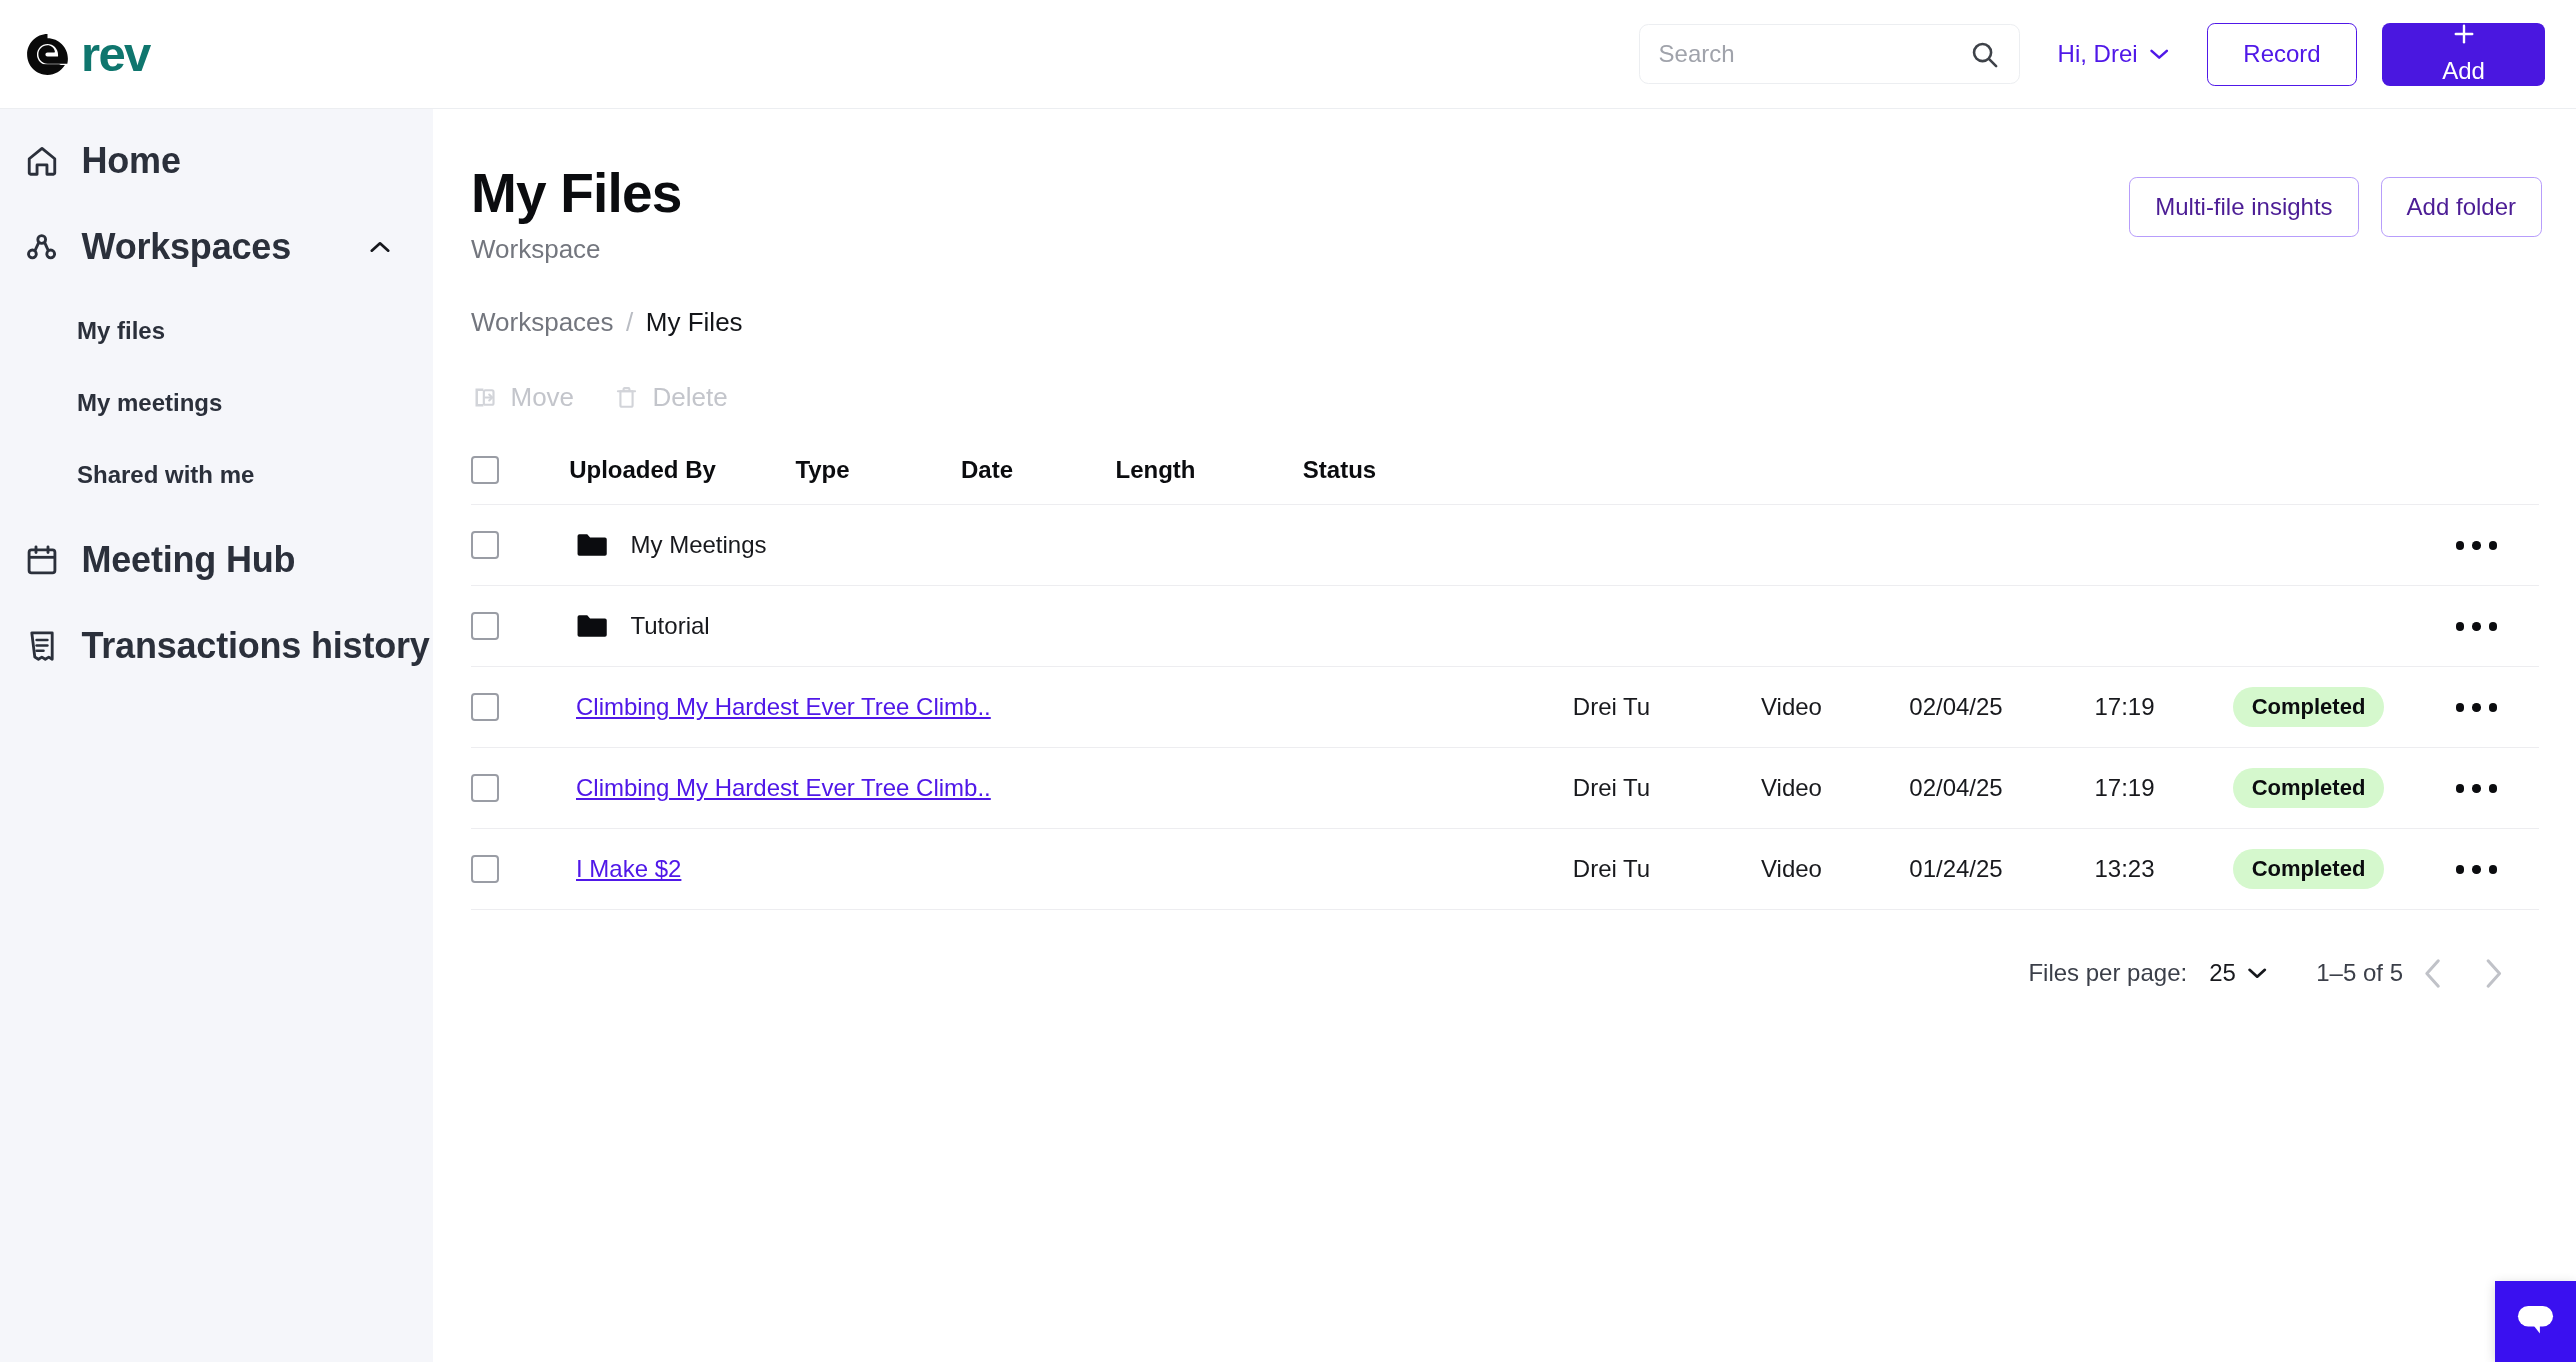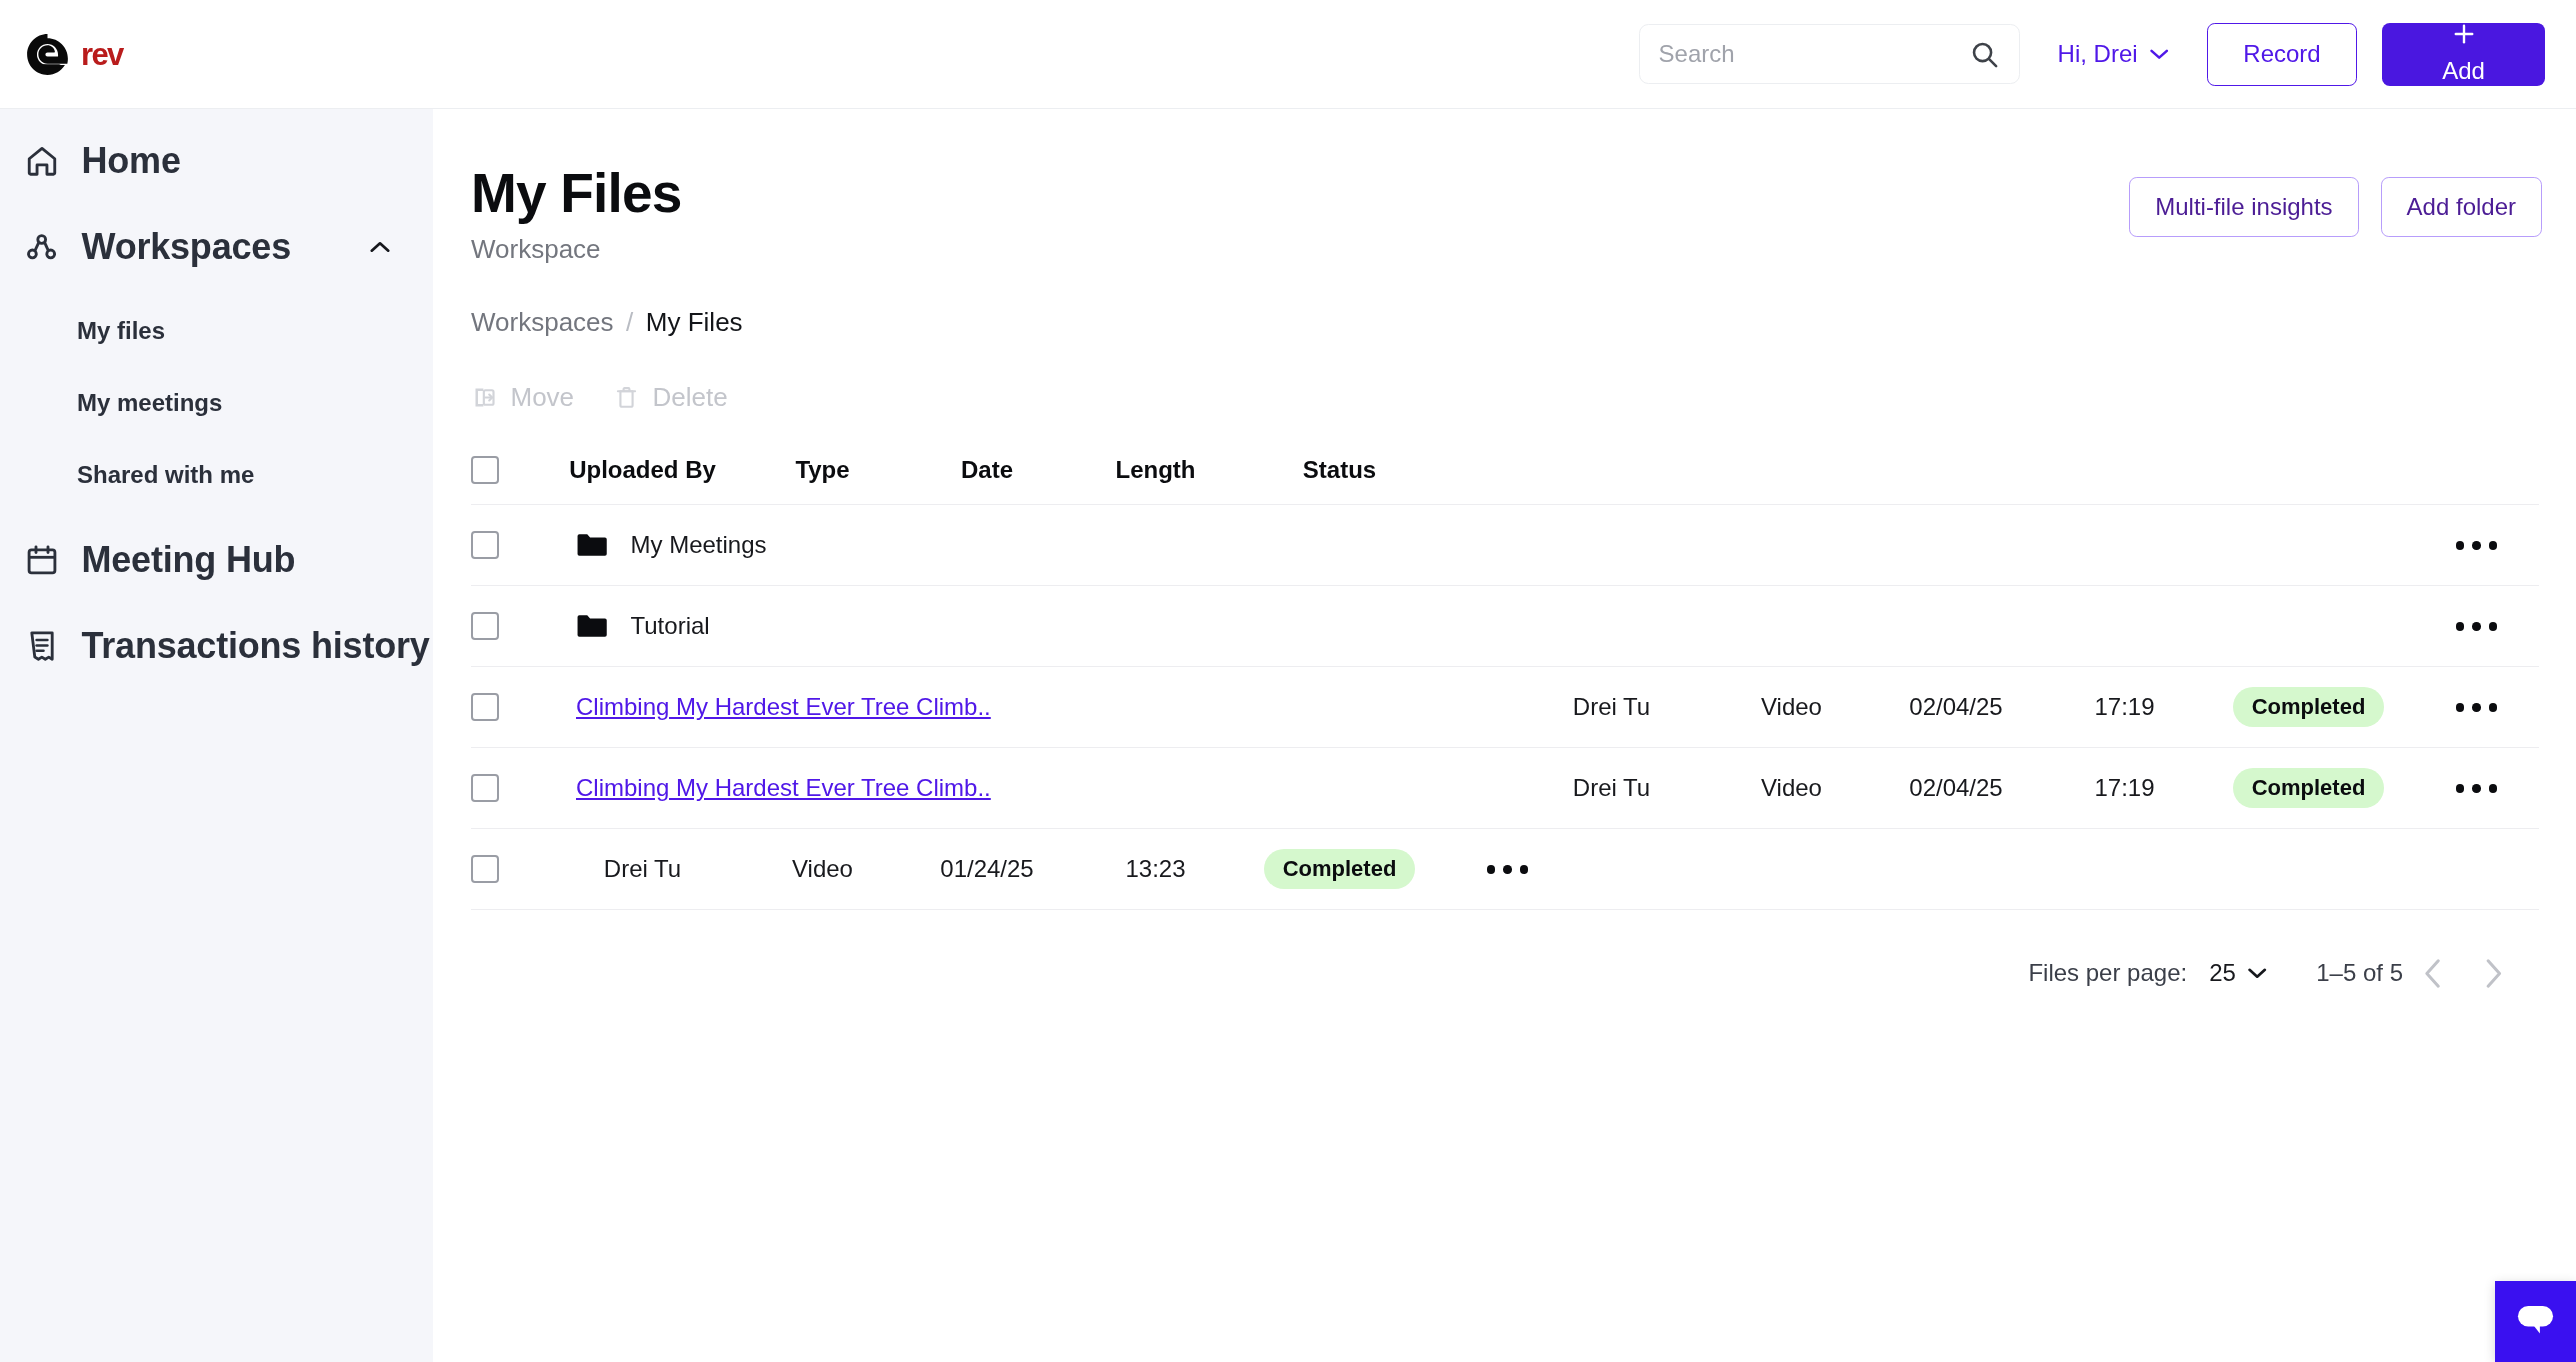--- a/index.html
+++ b/index.html
@@ -17,21 +17,21 @@
     position: absolute; left: 0; top: 0; width: 2576px; height: 109px;
     background: #fff; border-bottom: 1.6px solid #eceef1;
     display: flex; align-items: center;
   }
   .logo-wrap {
     display: flex; align-items: center; gap: 11px;
     margin-left: 25px;
   }
   .logo-mark { width: 45px; height: 45px; display: block; }
   .logo-text {
-    font-size: 31px; font-weight: 700; letter-spacing: -1.6px; color: #b91c1c;
+    font-size: 49px; font-weight: 700; letter-spacing: -1.6px; color: #0f766e;
     line-height: 1;
   }
   .topbar-right {
     margin-left: auto; display: flex; align-items: center; gap: 0;
     padding-right: 31px;
   }
   .search-box {
     width: 381px; height: 60px; border: 1.6px solid #eceef1; border-radius: 9.4px;
     background: #fff; display: flex; align-items: center; padding: 0 20.4px;
     position: relative;
@@ -448,20 +448,23 @@
               <i></i>
               <i></i>
             </span>
         </div>
       </div>
 
       <div class="tr">
         <div class="c-check">
           <span class="cbox"></span>
         </div>
+        <div class="c-name">
+          <span class="file-link">I Make $2</span>
+        </div>
         <div class="c-uploader td">Drei Tu</div>
         <div class="c-type td">Video</div>
         <div class="c-date td">01/24/25</div>
         <div class="c-length td">13:23</div>
         <div class="c-status">
           <span class="badge">Completed</span>
         </div>
         <div class="c-menu">
           <span class="kebab">
               <i></i>

